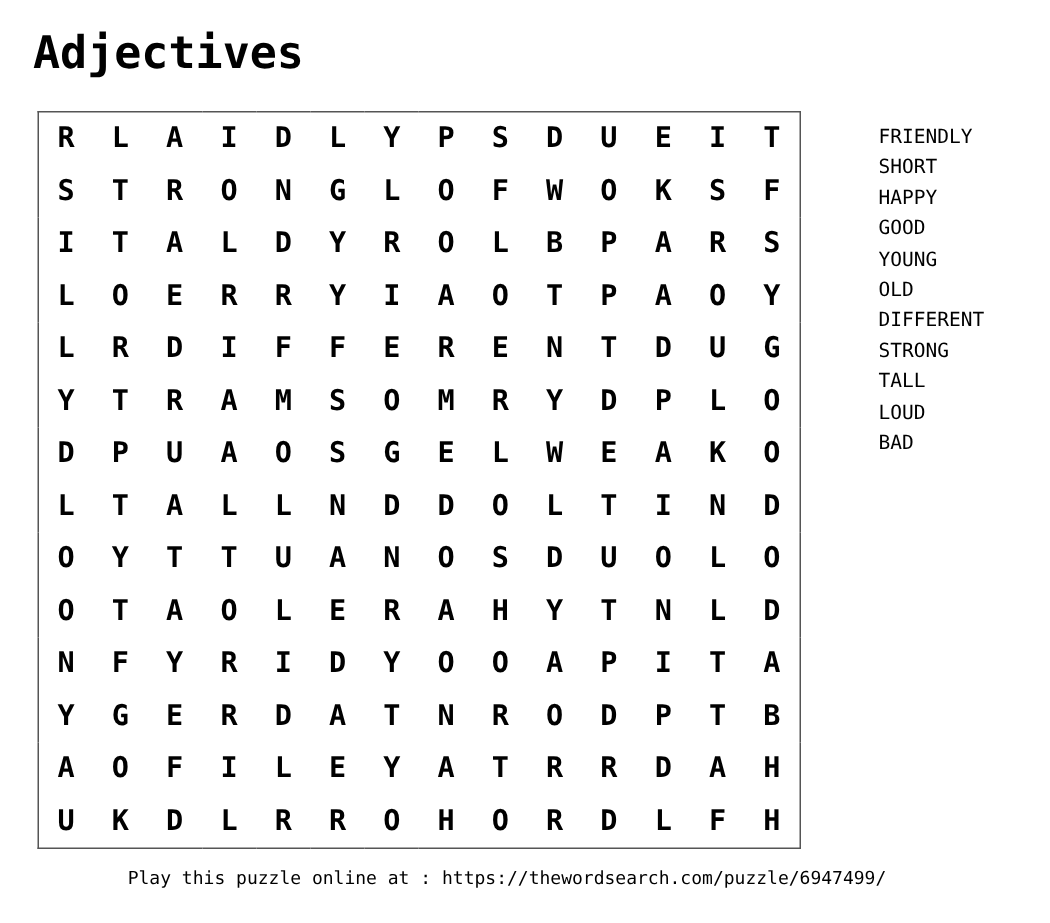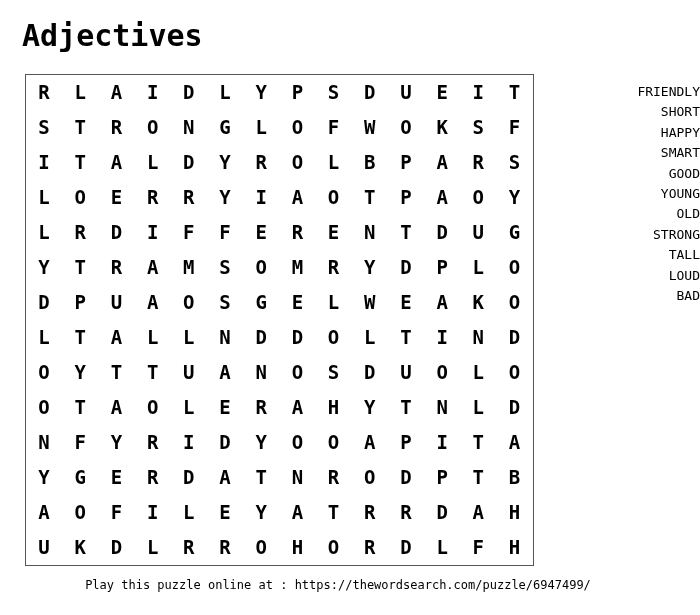--- a/index.html
+++ b/index.html
@@ -56,21 +56,21 @@
     font-size: 19px;
     font-weight: bold;
     color: #000000;
     padding: 0;
     line-height: 35px;
   }
   .words {
     margin-left: 52px;
     margin-top: 8px;
     width: 120px;
-    text-align: right;
+    text-align: left;
     font-family: "DejaVu Sans Mono", monospace;
     font-size: 13px;
     line-height: 20.4px;
     color: #000000;
   }
   .word {
     display: block;
     white-space: nowrap;
   }
   .footer {
@@ -320,24 +320,24 @@
               <td>H</td>
             </tr>
           </tbody>
       </table>
     </div>
 
     <div class="words" id="word-list">
         <span class="word">FRIENDLY</span>
         <span class="word">SHORT</span>
         <span class="word">HAPPY</span>
-        <span class="word">SMART</span>
         <span class="word">GOOD</span>
         <span class="word">YOUNG</span>
         <span class="word">OLD</span>
+        <span class="word">DIFFERENT</span>
         <span class="word">STRONG</span>
         <span class="word">TALL</span>
         <span class="word">LOUD</span>
         <span class="word">BAD</span>
       </div>
   </div>
 
   <div class="footer">Play this puzzle online at : https://thewordsearch.com/puzzle/6947499/</div>
 
 </div>

